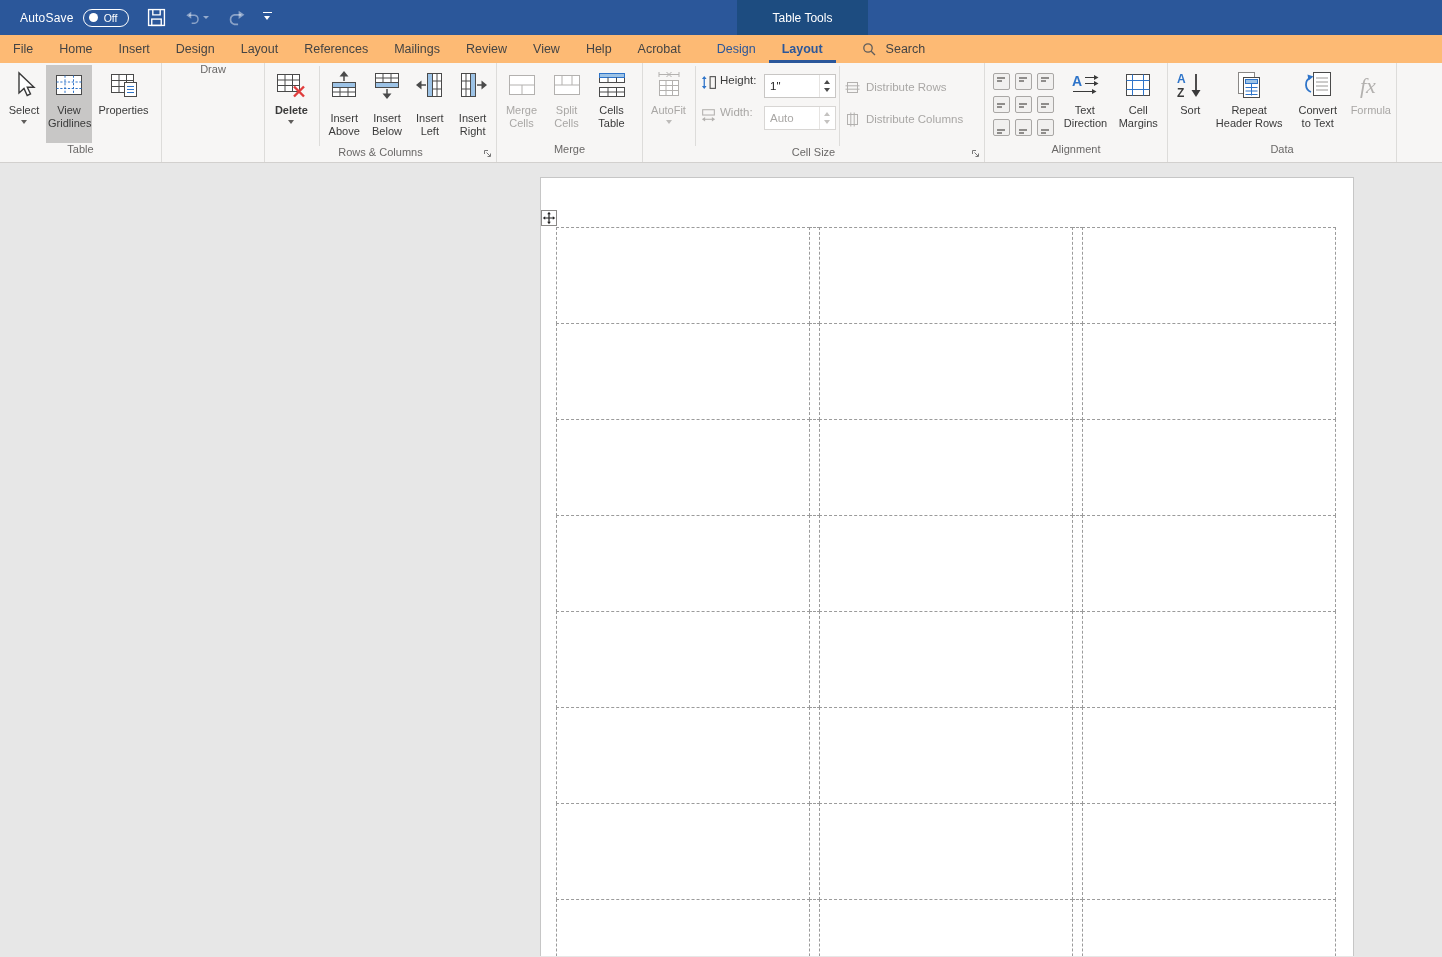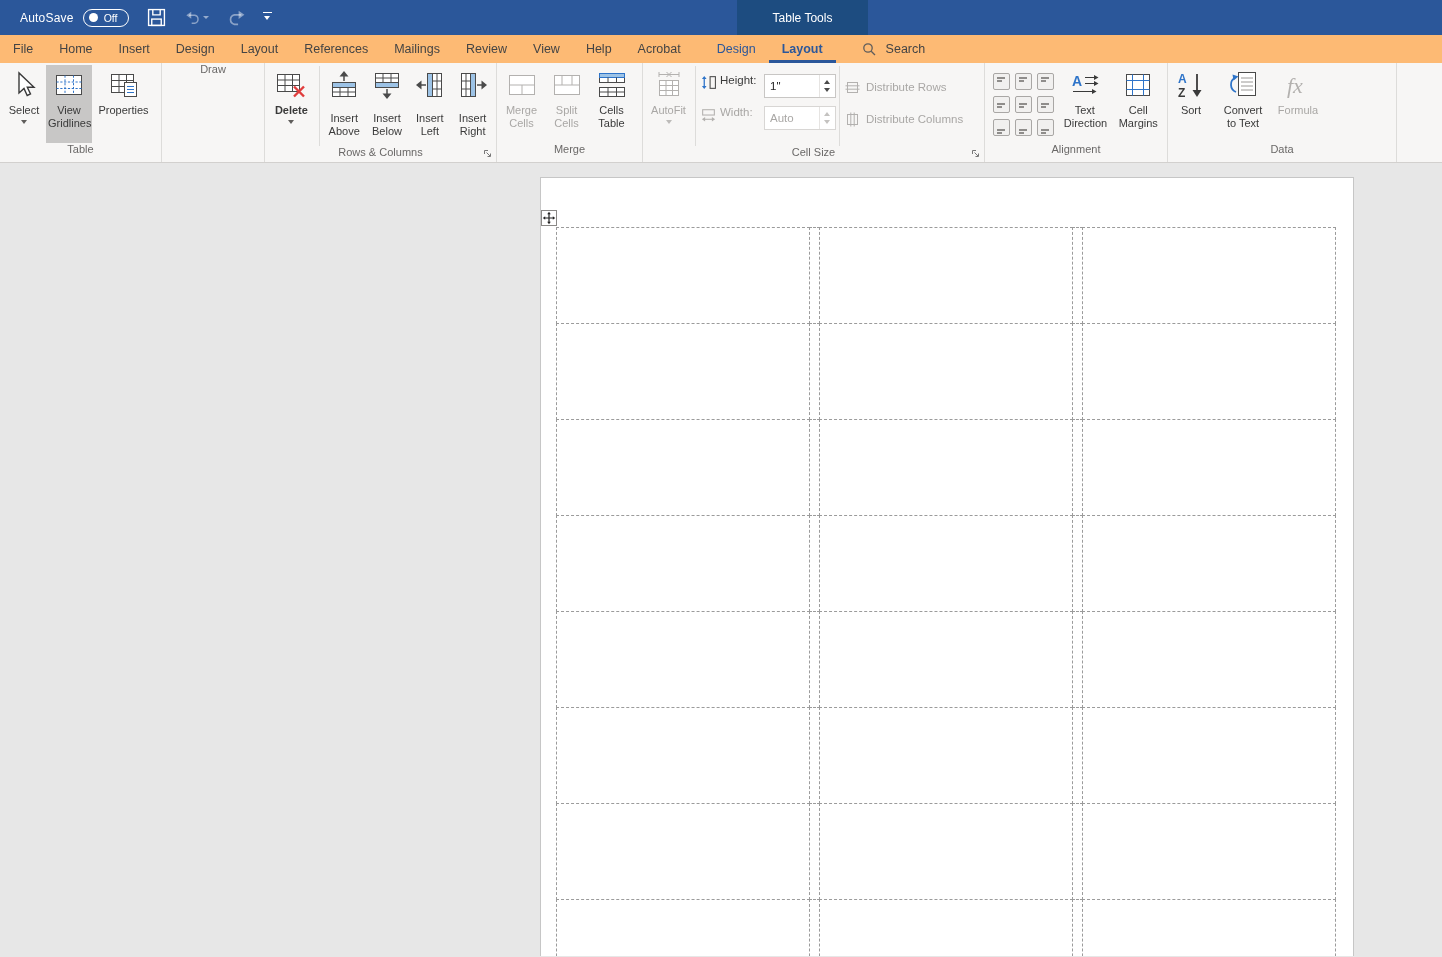--- a/index.html
+++ b/index.html
@@ -438,20 +438,31 @@
           <div class="ic">
               <svg width="32" height="32" viewBox="0 0 32 32">
             <text x="3" y="14" font-size="12" font-weight="bold" fill="#2e74c9" font-family="Liberation Sans, sans-serif">A</text>
             <text x="3" y="28" font-size="12" font-weight="bold" fill="#3a3a3a" font-family="Liberation Sans, sans-serif">Z</text>
             <path d="M22 5 V23" stroke="#3a3a3a" stroke-width="1.8"></path>
             <polygon points="17.5,21 26.5,21 22,28" fill="#3a3a3a"></polygon>
           </svg>
             </div>
           <div class="lbl">Sort</div>
         </div>
+        <div class="btn-lg w78">
+          <div class="ic">
+              <svg width="32" height="32" viewBox="0 0 32 32">
+            <rect x="5.5" y="3.5" width="16" height="21" fill="#fff" stroke="#8a8886"></rect>
+            <rect x="10.5" y="8.5" width="16" height="20" fill="#fff" stroke="#4a4a4a"></rect>
+            <rect x="12.5" y="10.5" width="12" height="4" fill="#9dc3e6" stroke="#2e74c9"></rect>
+            <path d="M12.5 18.5 H24.5 M12.5 22 H24.5 M12.5 25.5 H24.5 M18.5 14.5 V26.5" stroke="#2e74c9" fill="none"></path>
+          </svg>
+            </div>
+          <div class="lbl" style="max-width:72px">Repeat Header Rows</div>
+        </div>
         <div class="btn-lg w60">
           <div class="ic">
               <svg width="32" height="32" viewBox="0 0 32 32">
             <rect x="11.5" y="3.5" width="17" height="23" fill="#fff" stroke="#4a4a4a"></rect>
             <path d="M14 9 H26 M14 13 H26 M14 17 H26 M14 21 H26" stroke="#9a9896" fill="none"></path>
             <path d="M8 9 C2.5 11.5 2.5 20.5 9 23" fill="none" stroke="#2e74c9" stroke-width="1.8"></path>
             <polygon points="5.5,5.5 11.5,7.5 6.5,11.5" fill="#2e74c9"></polygon>
           </svg>
             </div>
           <div class="lbl" style="max-width:46px">Convert to Text</div>

